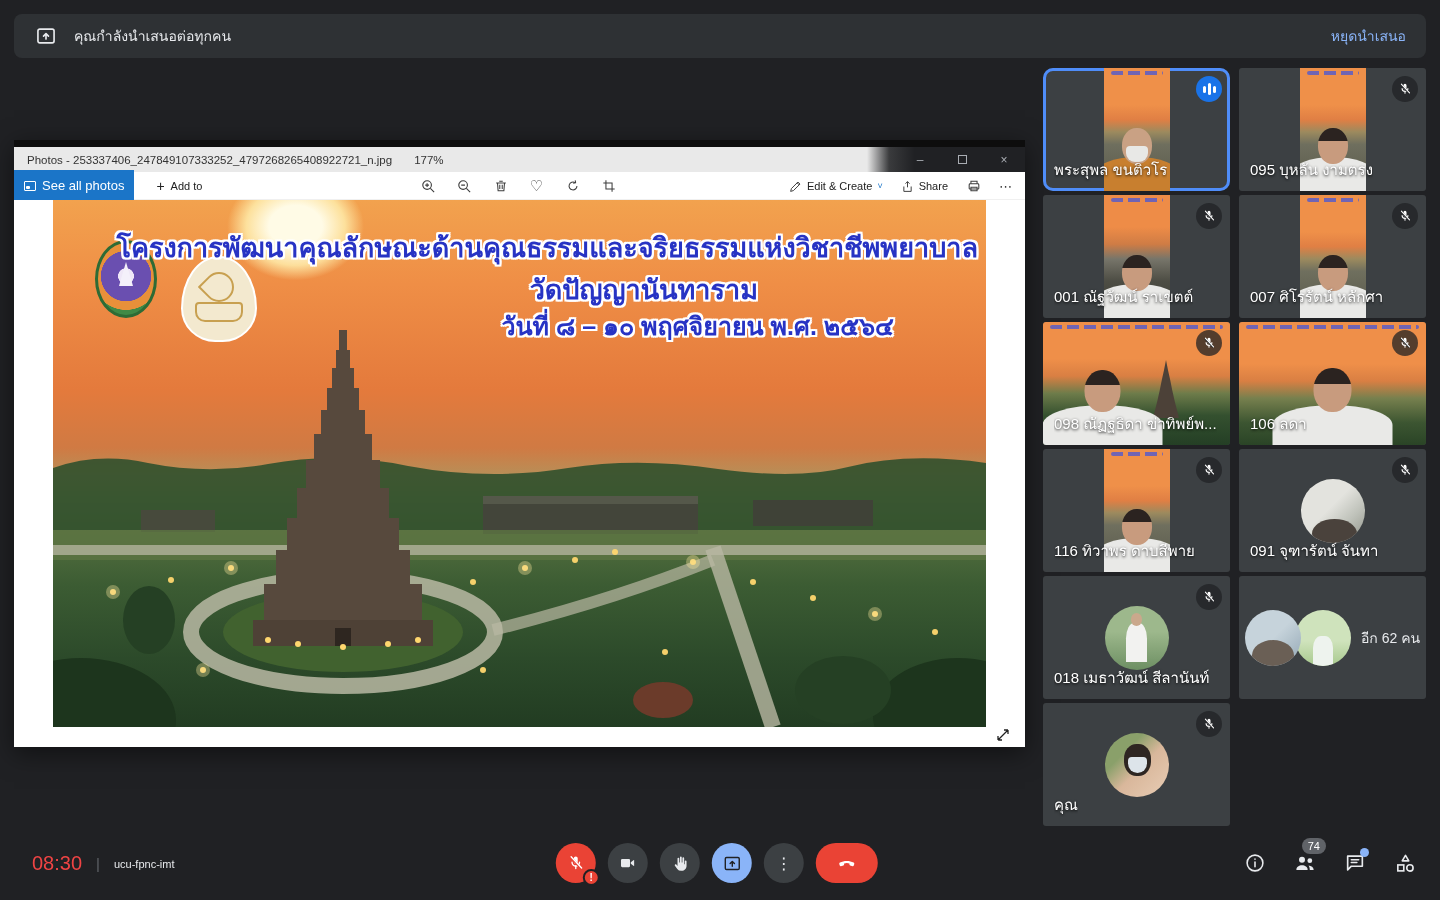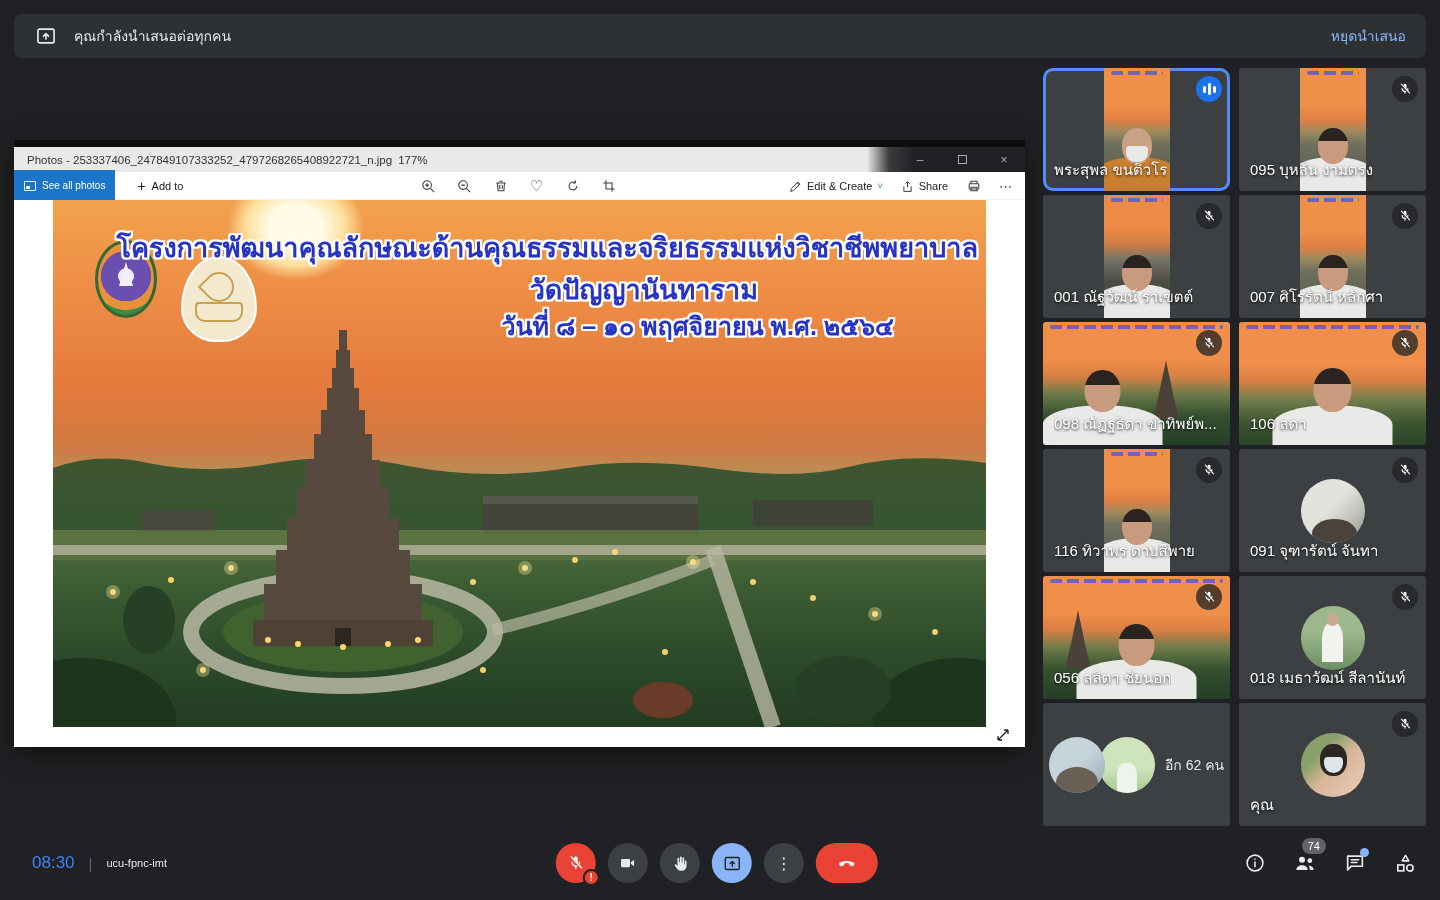--- a/index.html
+++ b/index.html
@@ -25,34 +25,34 @@
   .pwin {
     position:absolute; left:14px; top:140px; width:1011px; height:607px;
     background:#fff; box-shadow:0 6px 24px rgba(0,0,0,.5);
   }
   .pwin-topstrip { height:7px; background:#0d0d0d; }
   .pwin-title {
     position:relative; height:25px; background:#e9e9e9;
     display:flex; align-items:center; padding-left:13px;
     font-size:11.5px; color:#333;
   }
-  .pwin-title .zoomlvl { margin-left:6px; }
+  .pwin-title .zoomlvl { margin-left:22px; }
   .caption-area {
     position:absolute; right:0; top:0; height:25px; width:158px;
     background:linear-gradient(90deg,#e9e9e9 0,#3a3b3d 14%,#202124 30%);
     display:flex; align-items:center; justify-content:flex-end; gap:0;
   }
   .cap-btn { width:42px; height:25px; display:flex; align-items:center; justify-content:center; color:#a9adb3; font-size:12px; cursor:pointer; }
   .cap-restore { width:9px; height:9px; border:1px solid #a9adb3; display:inline-block; }
   .pwin-toolbar {
     position:relative; height:28px; background:#fff; border-bottom:1px solid #f0f0f0;
     display:flex; align-items:center;
   }
   .btn-seeall {
-    height:32px; padding:0 10px; background:#1b75c8; color:#fff; font-size:10px;
+    height:32px; padding:0 10px; background:#1b75c8; color:#fff; font-size:13px;
     display:flex; align-items:center; gap:6px; cursor:pointer;
   }
   .pic-ico { width:12px; height:10px; border:1px solid #fff; border-radius:1px; position:relative; }
   .pic-ico::after { content:""; position:absolute; left:1px; bottom:1px; width:4px; height:3px; background:#fff; border-radius:1px; }
   .btn-addto { display:flex; align-items:center; gap:6px; margin-left:22px; font-size:11px; color:#222; cursor:pointer; }
   .tb-center { position:absolute; left:407px; top:0; height:28px; display:flex; align-items:center; gap:21px; }
   .tb-right  { position:absolute; right:12px; top:0; height:28px; display:flex; align-items:center; gap:18px; font-size:11px; color:#222; }
   .tb-icon { width:15px; height:15px; display:flex; align-items:center; justify-content:center; cursor:pointer; color:#3d3d3d; font-size:13px; }
   .tb-group { display:flex; align-items:center; gap:5px; cursor:pointer; }
   .chev { font-size:9px; color:#1b75c8; }
@@ -142,21 +142,21 @@
   .ov-av { width:56px; height:56px; border-radius:50%; position:relative; overflow:hidden; }
   .ov-av.a { background:linear-gradient(135deg,#c6d3db 0 50%,#93a7b4 100%); z-index:2; }
   .ov-av.a::after { content:""; position:absolute; left:12%; bottom:-10%; width:76%; height:55%; background:#6a5f55; border-radius:50% 50% 0 0; }
   .ov-av.b { background:linear-gradient(180deg,#cfe3bc 0 55%,#a8c98e 100%); margin-left:-6px; }
   .ov-av.b::after { content:""; position:absolute; left:32%; bottom:0; width:36%; height:52%; background:#eef3ee; border-radius:40% 40% 0 0; }
   .ov-label { font-size:14px; color:#e8eaed; font-weight:500; }
 
   
   .bottombar { position:absolute; left:0; right:0; bottom:0; height:74px; }
   .bb-left { position:absolute; left:32px; top:50%; transform:translateY(-50%); display:flex; align-items:center; gap:14px; }
-  .bb-time { font-size:17px; font-weight:500; color:#3b82f6; }
+  .bb-time { font-size:20px; font-weight:500; color:#ef4444; }
   .bb-sep { color:#5f6368; font-size:15px; }
   .bb-code { font-size:11px; font-weight:500; color:#e8eaed; }
   .bb-center { position:absolute; left:50%; top:50%; transform:translate(-51%,-50%); display:flex; align-items:center; gap:12px; }
   .cbtn { width:40px; height:40px; border-radius:50%; background:#3c4043; display:flex; align-items:center; justify-content:center; cursor:pointer; position:relative; border:none; }
   .cbtn.red { background:#ea4335; }
   .cbtn.blue { background:#8ab4f8; }
   .cbtn.endcall { width:62px; border-radius:20px; background:#ea4335; }
   .err-badge { position:absolute; right:-4px; bottom:-3px; width:17px; height:17px; border-radius:50%;
     background:#ea4335; border:2px solid #202124; color:#fff; font-size:10px; font-weight:700;
     display:flex; align-items:center; justify-content:center; }
@@ -511,42 +511,20 @@
             <path d="M7 11a5 5 0 0 0 10 0"></path>
             <path d="M12 16v3.4"></path>
           </g>
           <path stroke="#26282b" stroke-width="3.4" d="M5 4l14 15" fill="none"></path>
           <path stroke="#fff" stroke-width="1.8" stroke-linecap="round" d="M5.8 3.6l14 15" fill="none"></path>
         </svg>
     </div>
     <div class="pname">091 จุฑารัตน์ จันทา</div>
   </div>
 
-  <div class="tile">
-    <div class="full">
-      <div class="vtext"></div>
-      <div class="mini-temple" style="left:22px; top:34px;"></div>
-      <div class="person">
-          <div class="head" style="width:36px;height:42px;"></div>
-          <div class="torso wide"></div>
-        </div>
-    </div>
-    <div class="mute-badge">
-      <svg viewBox="0 0 24 24" width="14" height="14">
-          <g fill="none" stroke="#fff" stroke-width="1.8" stroke-linecap="round">
-            <path d="M12 3.2a2.6 2.6 0 0 1 2.6 2.6v4.6a2.6 2.6 0 0 1-5.2 0V5.8A2.6 2.6 0 0 1 12 3.2z" fill="#fff" stroke="none"></path>
-            <path d="M7 11a5 5 0 0 0 10 0"></path>
-            <path d="M12 16v3.4"></path>
-          </g>
-          <path stroke="#26282b" stroke-width="3.4" d="M5 4l14 15" fill="none"></path>
-          <path stroke="#fff" stroke-width="1.8" stroke-linecap="round" d="M5.8 3.6l14 15" fill="none"></path>
-        </svg>
-    </div>
-    <div class="pname">056 ลลิตา ชัยนอก</div>
-  </div>
 
   <div class="tile">
     <div class="avatar-wrap">
         <div class="avatar av-green"></div>
       </div>
     <div class="mute-badge">
       <svg viewBox="0 0 24 24" width="14" height="14">
           <g fill="none" stroke="#fff" stroke-width="1.8" stroke-linecap="round">
             <path d="M12 3.2a2.6 2.6 0 0 1 2.6 2.6v4.6a2.6 2.6 0 0 1-5.2 0V5.8A2.6 2.6 0 0 1 12 3.2z" fill="#fff" stroke="none"></path>
             <path d="M7 11a5 5 0 0 0 10 0"></path>

